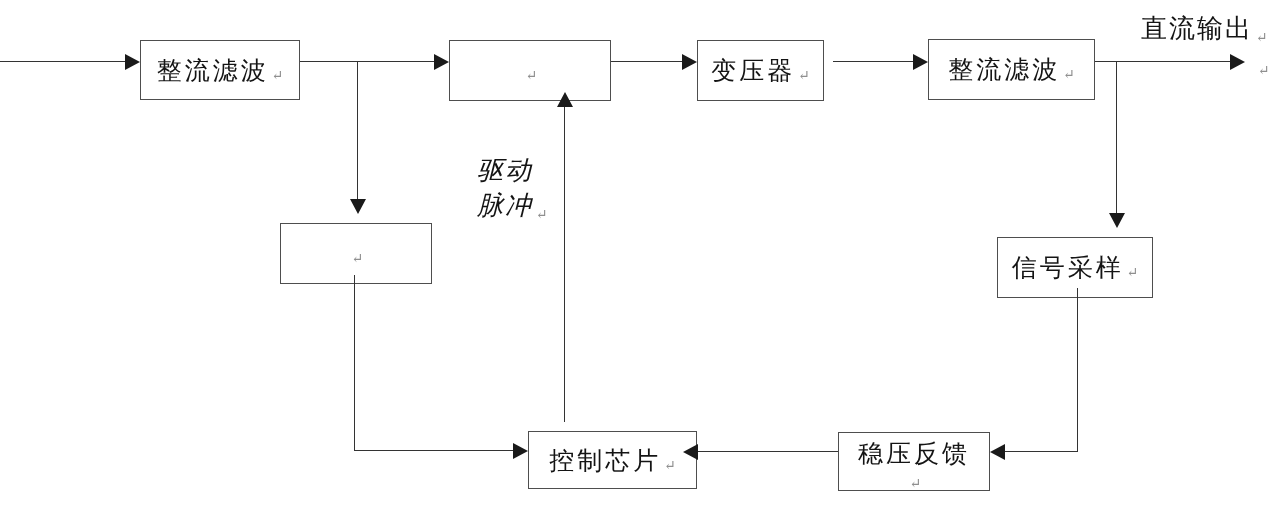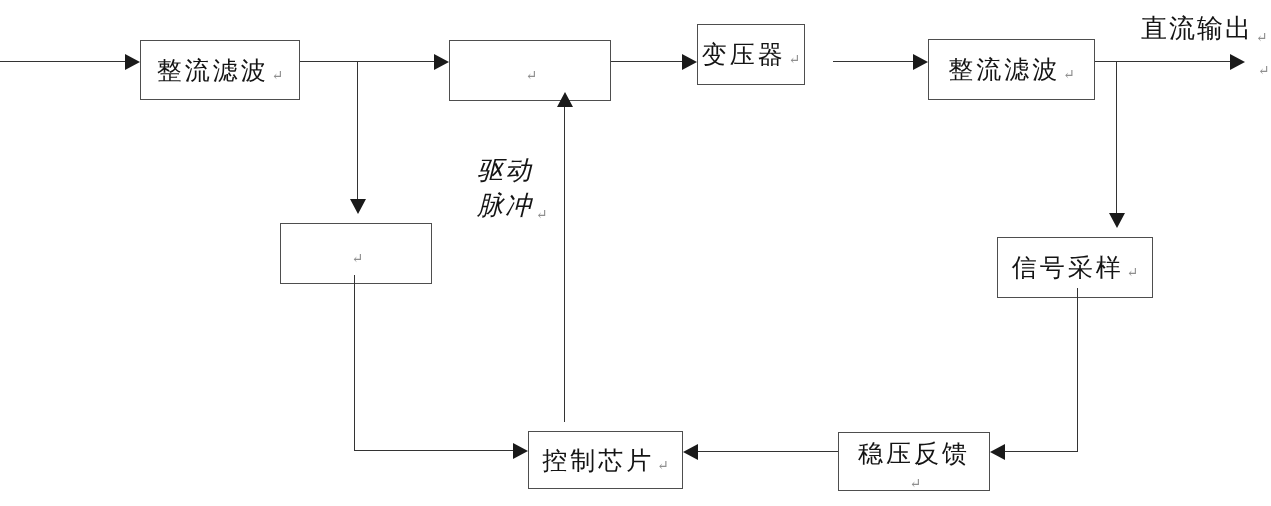--- a/index.html
+++ b/index.html
@@ -18,25 +18,25 @@
     background:#ffffff;
     display:flex;align-items:center;justify-content:center;
     font-size:25px;letter-spacing:3px;
     box-sizing:border-box;
     white-space:nowrap;
     margin-top:9px;
   }
   .box .pmark{letter-spacing:0;}
   #b1{left:140px;top:31px;width:160px;height:60px;}
   #b2{left:449px;top:31px;width:162px;height:61px;}
-  #b3{left:697px;top:15px;width:108px;height:61px;}
+  #b3{left:697px;top:31px;width:127px;height:61px;}
   #b4{left:928px;top:30px;width:167px;height:61px;}
   #b5{left:280px;top:214px;width:152px;height:61px;}
   #b6{left:997px;top:228px;width:156px;height:61px;}
-  #b7{left:528px;top:422px;width:155px;height:58px;}
+  #b7{left:528px;top:422px;width:169px;height:58px;}
   #b8{left:838px;top:423px;width:152px;height:59px;flex-direction:column;}
   
   .flabel{position:absolute;font-size:26px;letter-spacing:2px;white-space:nowrap;}
   #lbl-input{left:2px;top:8px;}
   #lbl-output{left:1141px;top:11px;}
   #lbl-drive{left:477px;top:153px;line-height:35px;text-align:left;font-style:italic;}
   
   .pmark{
     font-size:14px;color:#8f8f8f;
     margin-left:3px;position:relative;top:5px;

